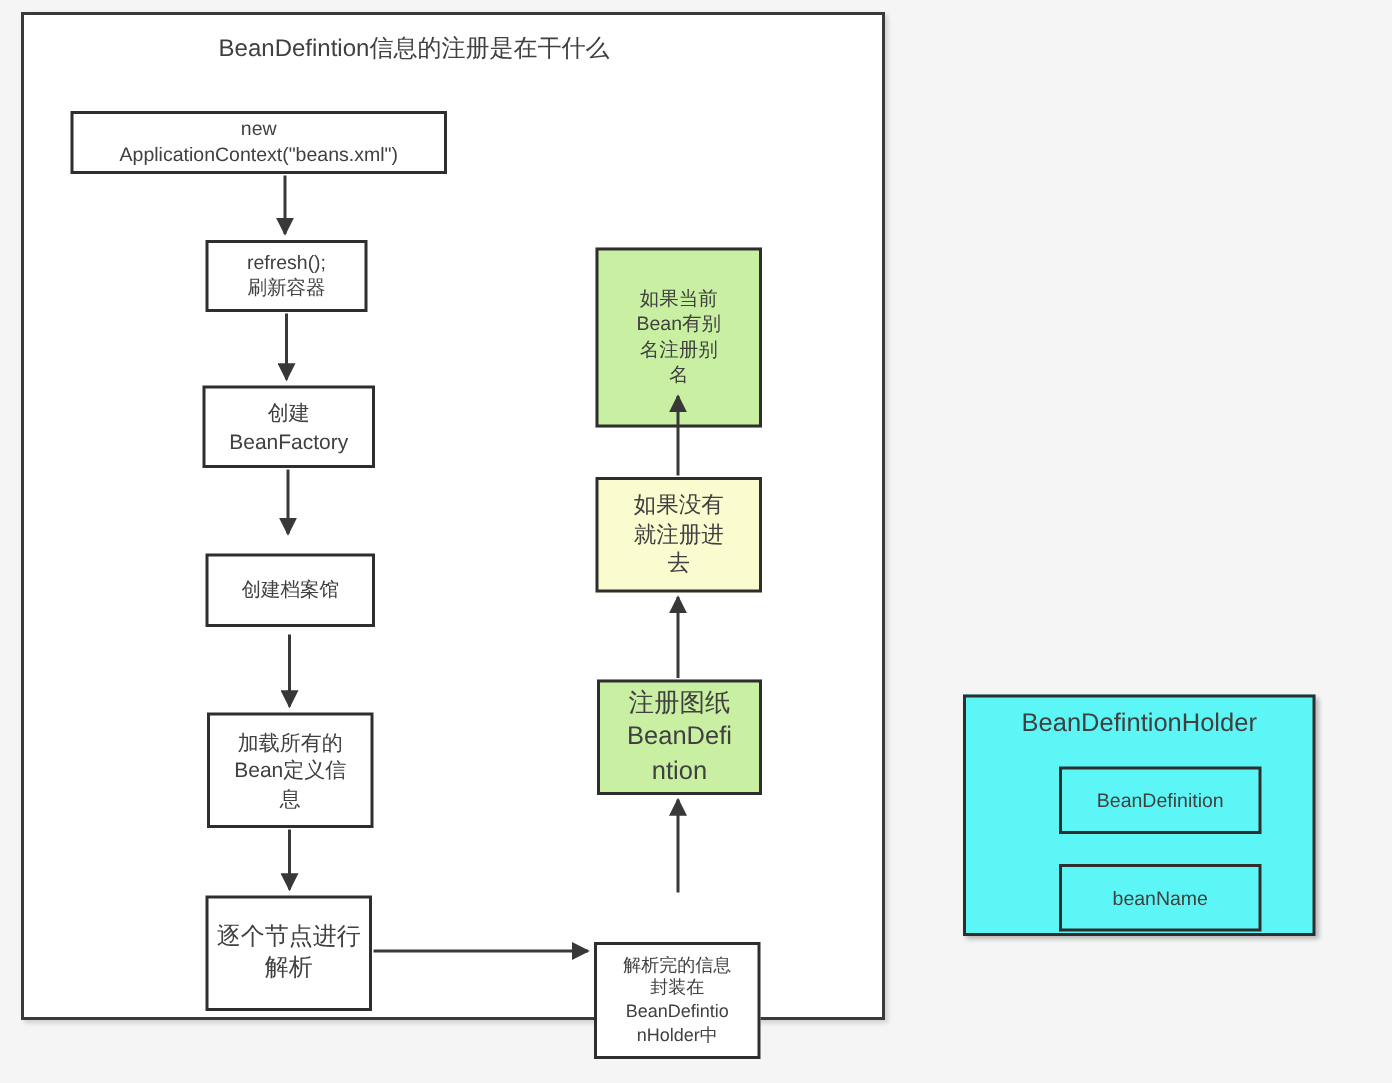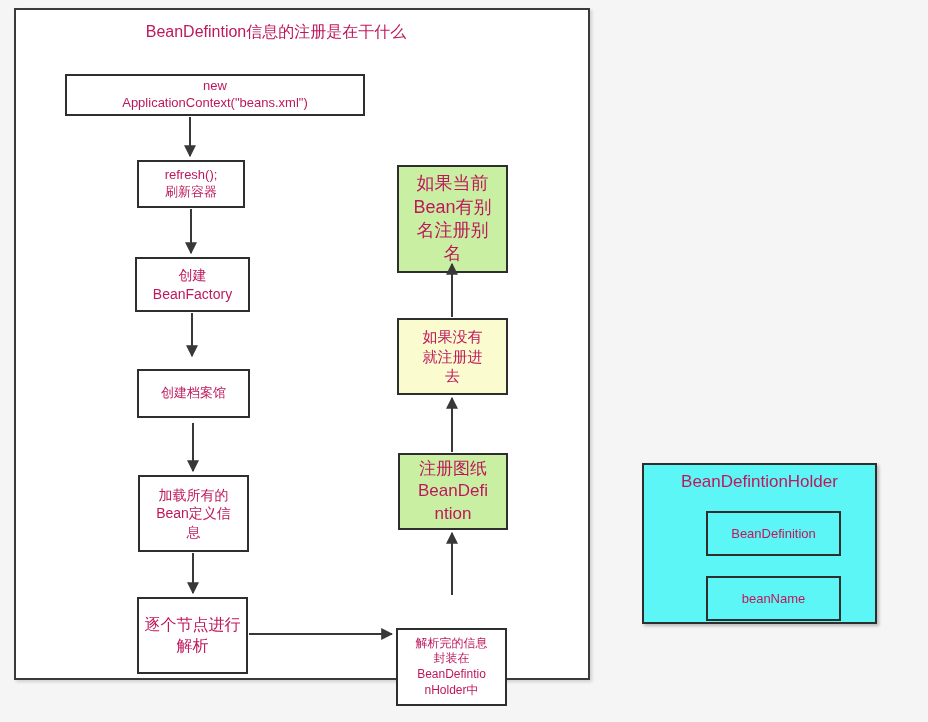--- a/index.html
+++ b/index.html
@@ -1,18 +1,18 @@
 <!DOCTYPE html>
 <html><head>
 <meta charset="utf-8">
 <style>
   html,body{margin:0;padding:0;}
   .page{
     position:relative;width:928px;height:722px;overflow:hidden;
-    background:#f5f5f5;color:#be185d;
+    background:#f5f5f5;color:#404040;
     font-family:"Liberation Sans","DejaVu Sans",sans-serif;
   }
   .canvas{
     position:absolute;left:14px;top:8px;width:576px;height:672px;
     background:#ffffff;border:2px solid #3a3a3a;box-sizing:border-box;
     box-shadow:2px 2px 3px rgba(0,0,0,.15);
   }
   .diagram-title{
     position:absolute;top:12px;left:0;width:520px;
     text-align:center;font-size:16px;
@@ -46,21 +46,21 @@
 </style>
 </head>
 <body>
 
 <div class="page">
 
   <div class="canvas">
     <div class="diagram-title">BeanDefintion信息的注册是在干什么</div>
   </div>
 
-  <div class="node" style="left:65px;top:74px;width:300px;height:42px;font-size:13px;">
+  <div class="node" style="left:47px;top:74px;width:251px;height:42px;font-size:13px;">
     <span>new
 ApplicationContext("beans.xml")</span>
   </div>
 
   <div class="node" style="left:137px;top:160px;width:108px;height:48px;font-size:13px;">
     <span>refresh();
 刷新容器</span>
   </div>
 
   <div class="node" style="left:135px;top:257px;width:115px;height:55px;font-size:14px;">
@@ -76,21 +76,21 @@
     <span>加载所有的
 Bean定义信
 息</span>
   </div>
 
   <div class="node" style="left:137px;top:597px;width:111px;height:77px;font-size:16px;">
     <span>逐个节点进行
 解析</span>
   </div>
 
-  <div class="node" style="left: 397px; top: 165px; width: 111px; height: 108px; font-size: 18px; background: rgb(201, 240, 162);">
+  <div class="node" style="left: 397px; top: 165px; width: 111px; height: 120px; font-size: 13px; background: rgb(201, 240, 162);">
     <span>如果当前
 Bean有别
 名注册别
 名</span>
   </div>
 
   <div class="node" style="left: 397px; top: 318px; width: 111px; height: 77px; font-size: 15px; background: rgb(251, 251, 208);">
     <span>如果没有
 就注册进
 去</span>

